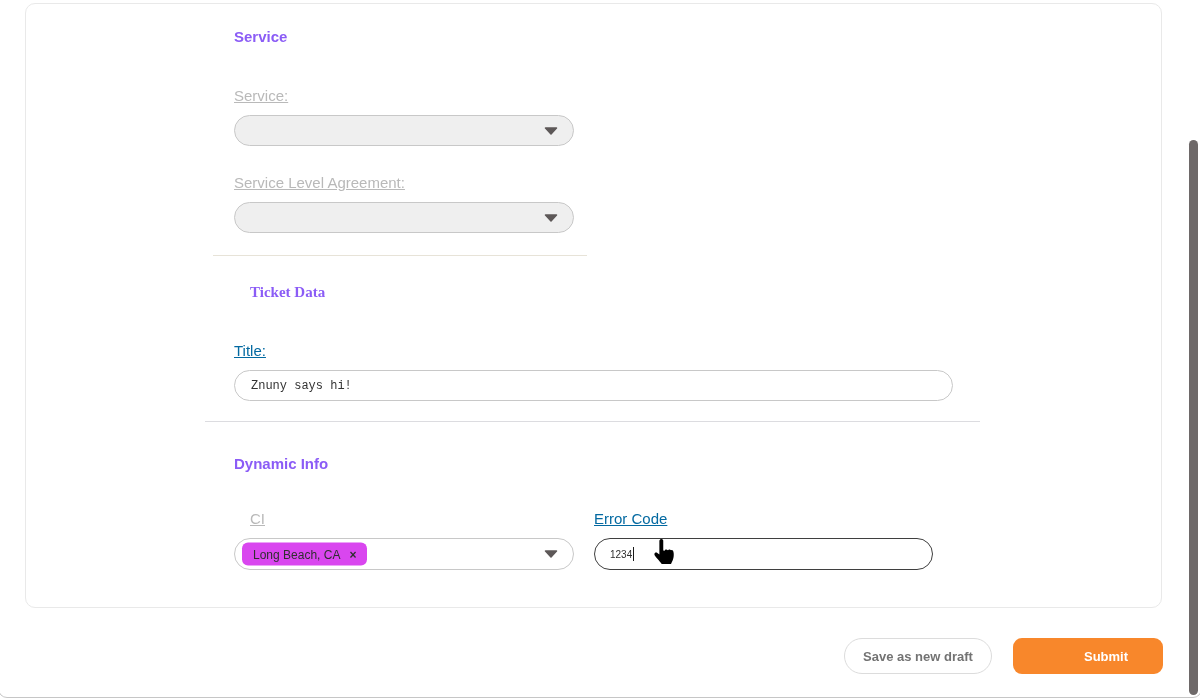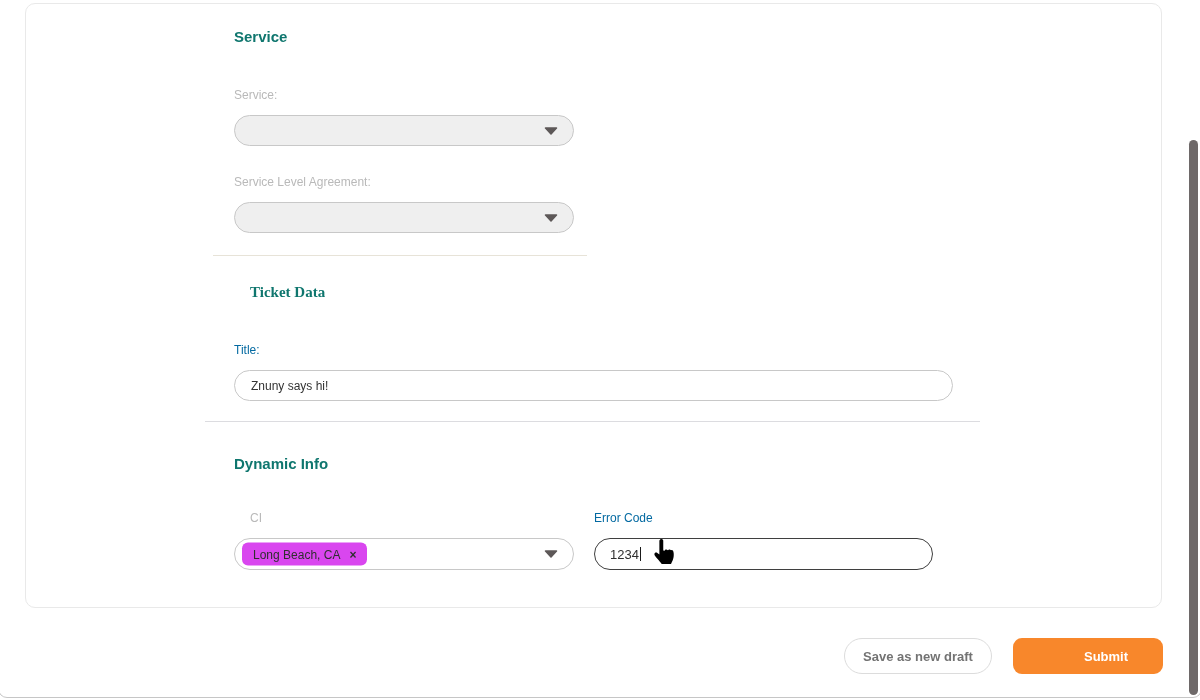--- a/index.html
+++ b/index.html
@@ -17,49 +17,49 @@
   .page{position:absolute;inset:0;}
   .page-frame{
     position:absolute;left:-2px;right:-2px;top:-30px;bottom:2px;
     border:1px solid #c6c6c6;border-radius:0 0 9px 9px;pointer-events:none;
   }
   .card{
     position:absolute;left:25px;top:3px;width:1137px;height:605px;
     background:#fff;border:1px solid #e9e9e9;border-radius:10px;
   }
   .heading{
-    position:absolute;font-size:15px;font-weight:bold;color:#0f766e;line-height:16px;
+    position:absolute;font-size:15px;font-weight:bold;color:#8b5cf6;line-height:16px;
   }
   .field-label{
-    position:absolute;font-size:12px;line-height:15px;
+    position:absolute;font-size:15px;line-height:15px;text-decoration:underline;
   }
   .label-muted{color:#b9b9b9;}
   .label-dark{color:#0369a1;}
   .select{
     position:absolute;height:31px;border:1px solid #c8c8c8;border-radius:16px;
     display:flex;align-items:center;cursor:pointer;
   }
   .select-gray{background:#efefef;}
   .select-white{background:#fff;height:32px;}
   .caret{
     position:absolute;right:15px;top:50%;transform:translateY(-50%);
     width:14px;height:8px;display:block;
   }
   .divider{position:absolute;height:1px;}
   .divider-1{background:#e7e3d8;}
   .divider-2{background:#dcdce0;}
   .text-input{
     position:absolute;height:31px;border:1px solid #c8c8c8;border-radius:16px;
-    background:#fff;font-family:Liberation Sans, sans-serif;
+    background:#fff;font-family:Liberation Mono, monospace;
     font-size:12px;color:#333;padding:0 16px;outline:none;width:719px;
   }
   .input-box{
     position:absolute;height:32px;border:1.5px solid var(--focus_border);
     border-radius:16px;background:#fff;display:flex;align-items:center;
-    padding:0 15px;font-size:13px;color:#2f2f2f;
+    padding:0 15px;font-size:10px;color:#2f2f2f;
   }
   .text-caret{
     display:inline-block;width:1px;height:14px;background:#1a1a1a;margin-left:1px;
   }
   .tag{
     position:absolute;left:7px;top:50%;transform:translateY(-50%);
     background:#d946ef;border-radius:6px;height:23px;
     display:flex;align-items:center;gap:9px;padding:0 11px;
     font-size:12px;color:#2f2f2f;white-space:nowrap;
   }

